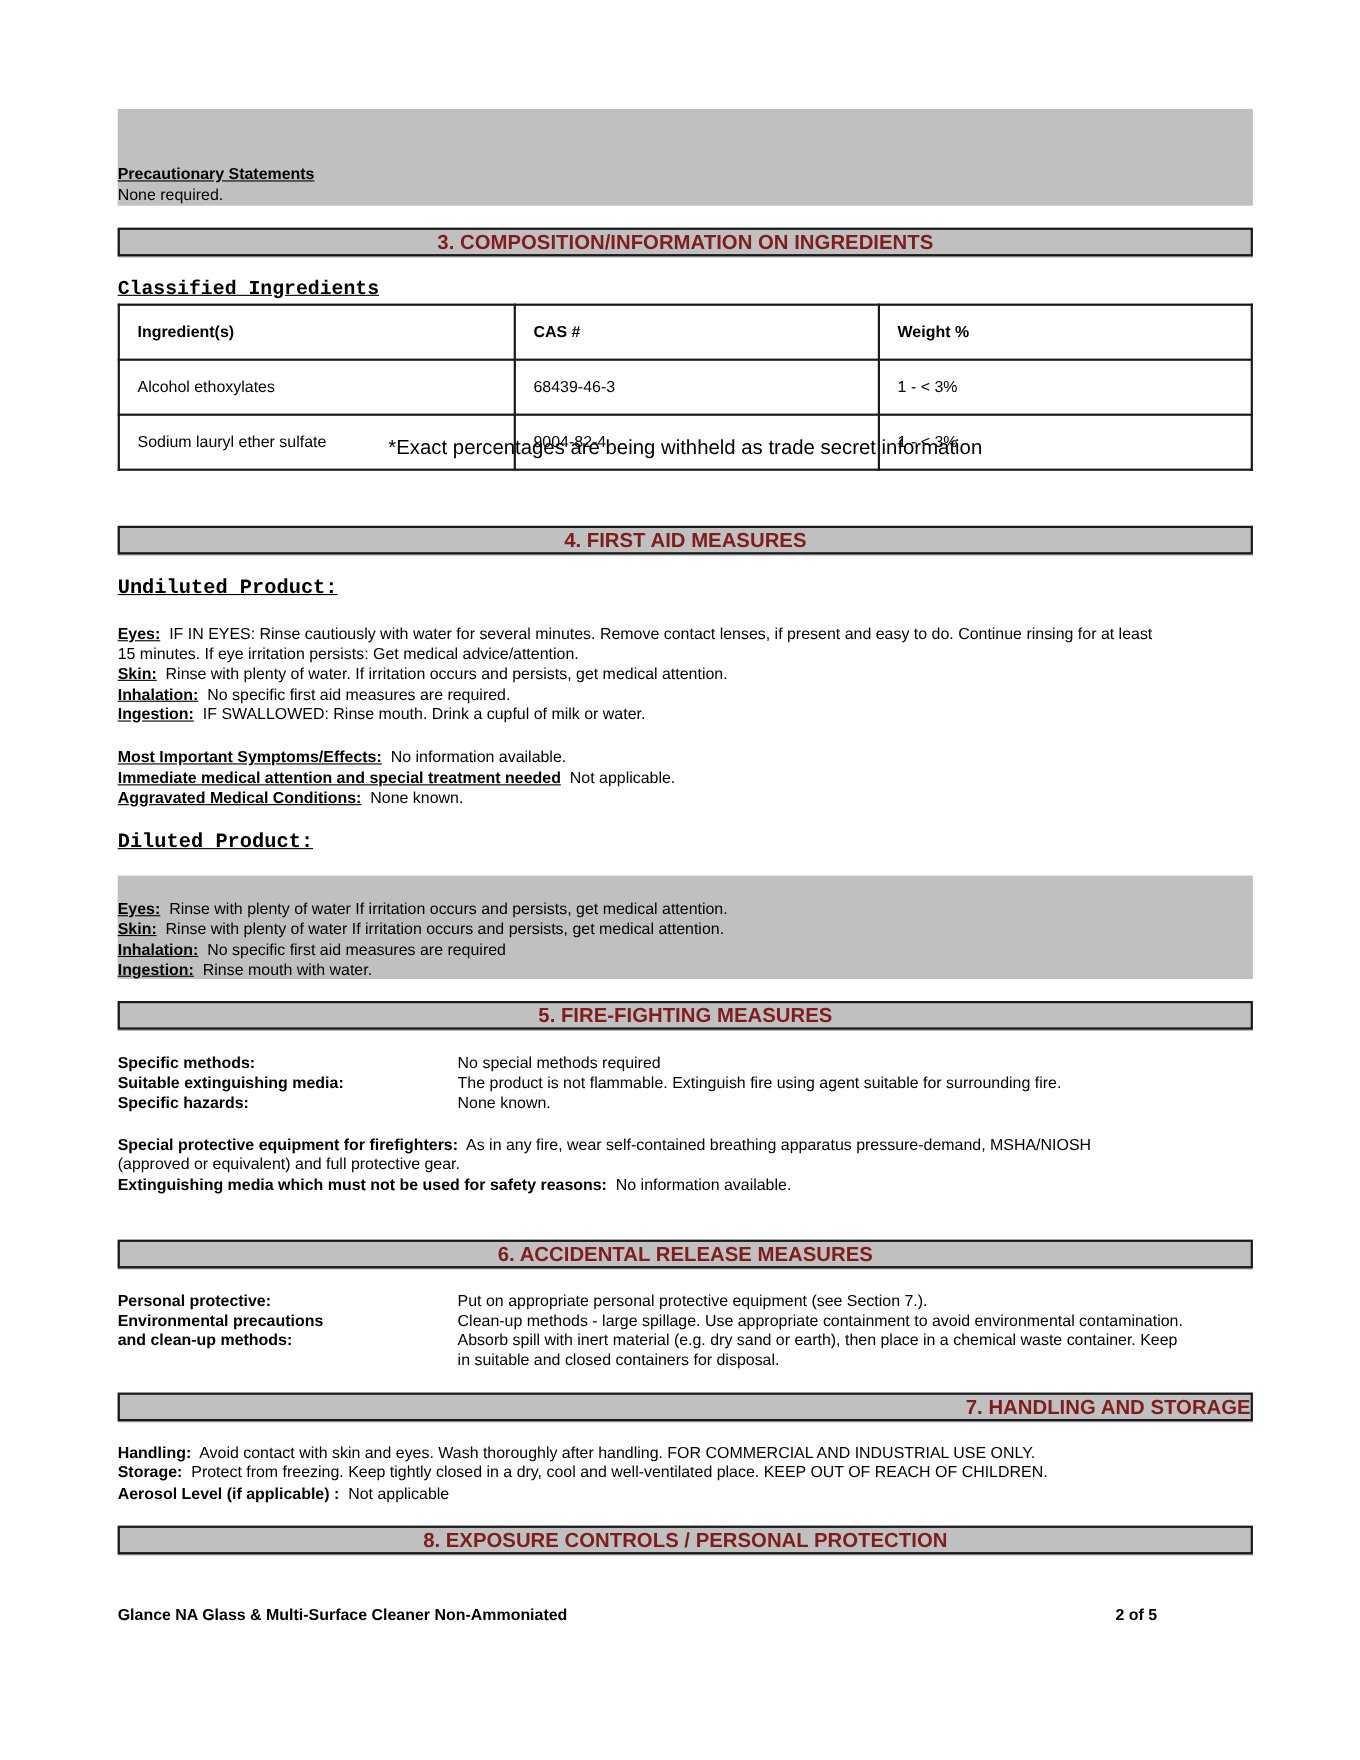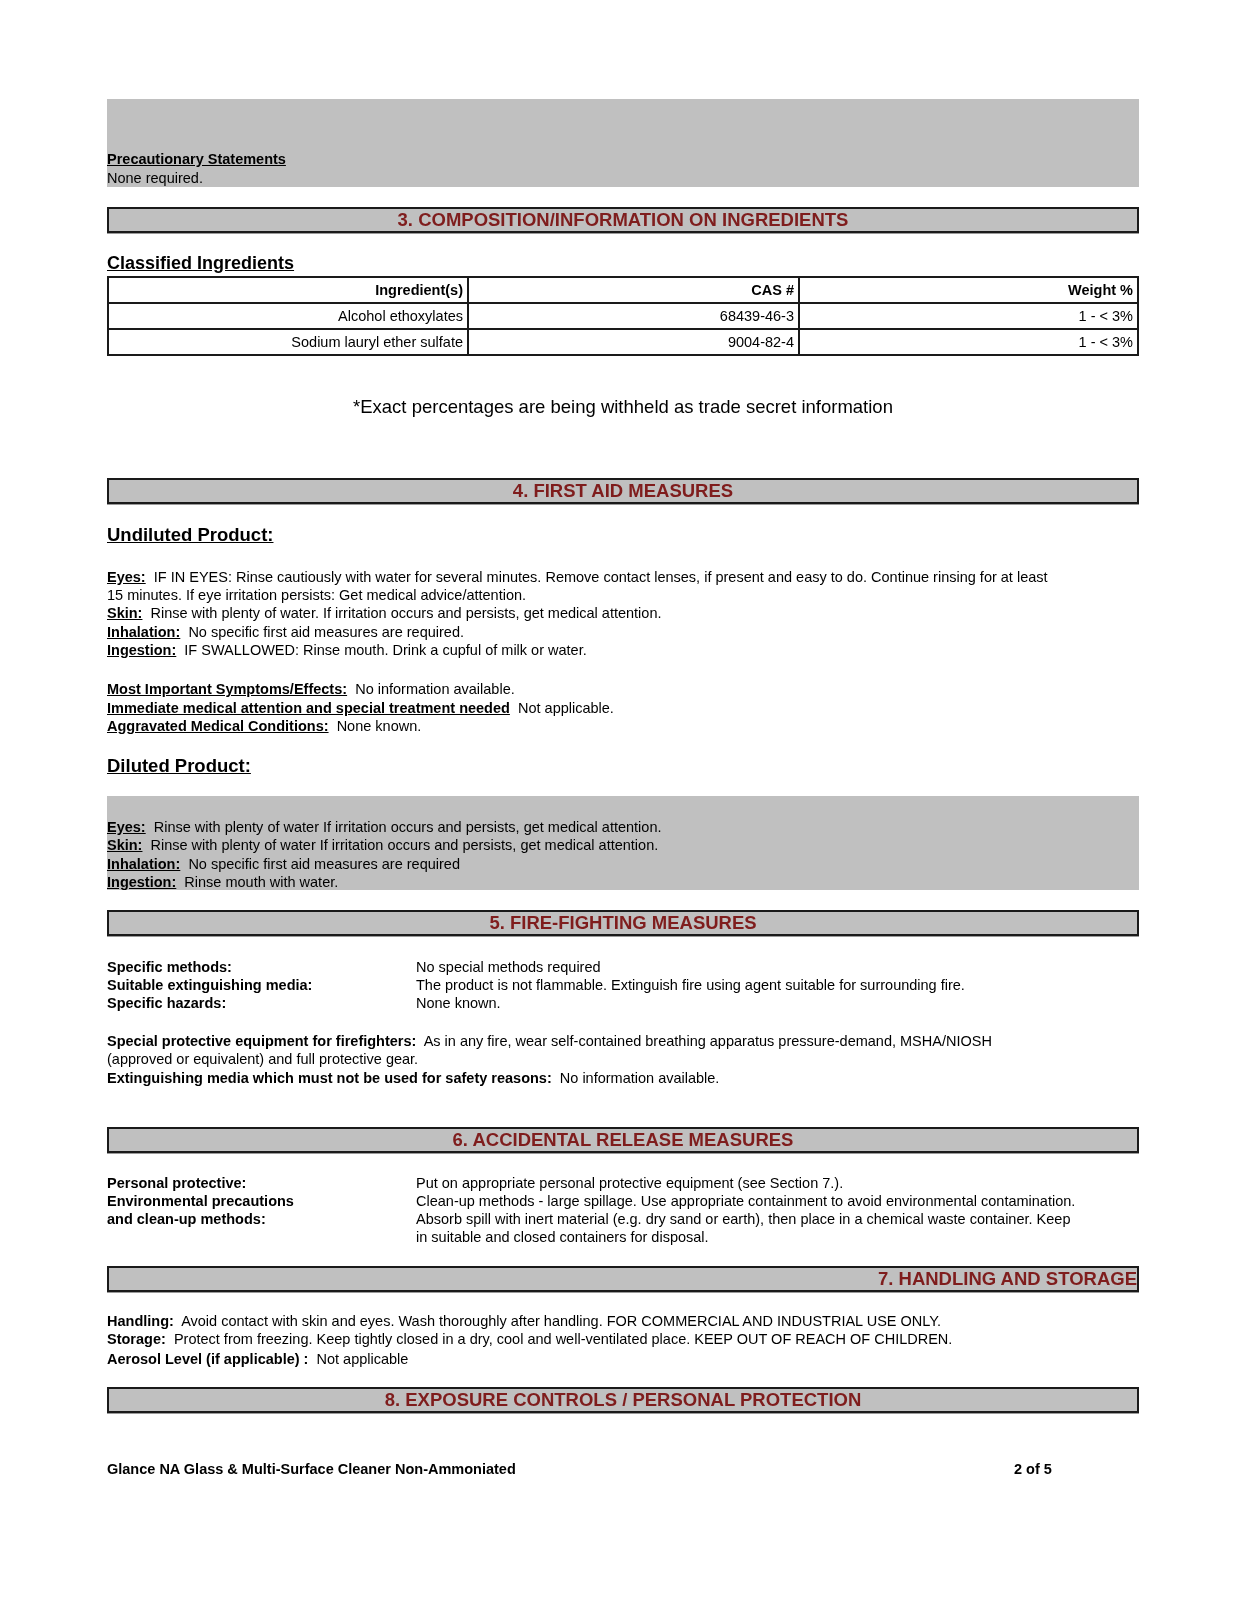--- a/index.html
+++ b/index.html
@@ -20,32 +20,32 @@
     border: 2px solid #1a1a1a;
     box-shadow: 0 1px 0 #9a9a9a;
     text-align: center;
     font-weight: bold;
     font-size: 18.5px;
     line-height: 22px;
     color: #7f1d1d;
   }
   .u { text-decoration: underline; font-weight: bold; }
   .b { font-weight: bold; }
-  .subhead { font-weight: bold; font-size: 18.5px; text-decoration: underline; }
+  .subhead { font-weight: bold; font-size: 18.5px; text-decoration: underline; font-family: Liberation Mono, monospace; }
   table.ing {
     position: absolute;
     left: 107px; top: 276px; width: 1032px;
     border-collapse: collapse;
     font-size: 14.5px;
   }
   table.ing th, table.ing td {
     border: 2px solid #1a1a1a;
-    text-align: right;
+    text-align: left;
     height: 19.6px;
-    padding: 4px;
+    padding: 16px;
     line-height: 16px;
   }
   table.ing th { font-weight: bold; }
   .line { position: absolute; left: 107px; white-space: nowrap; }
   .col2 { position: absolute; left: 416px; white-space: nowrap; }
 </style>
 </head>
 <body>
 
 <div class="abs gray-block" style="left:107px; top:99px; width:1032px; height:88px;"></div>

